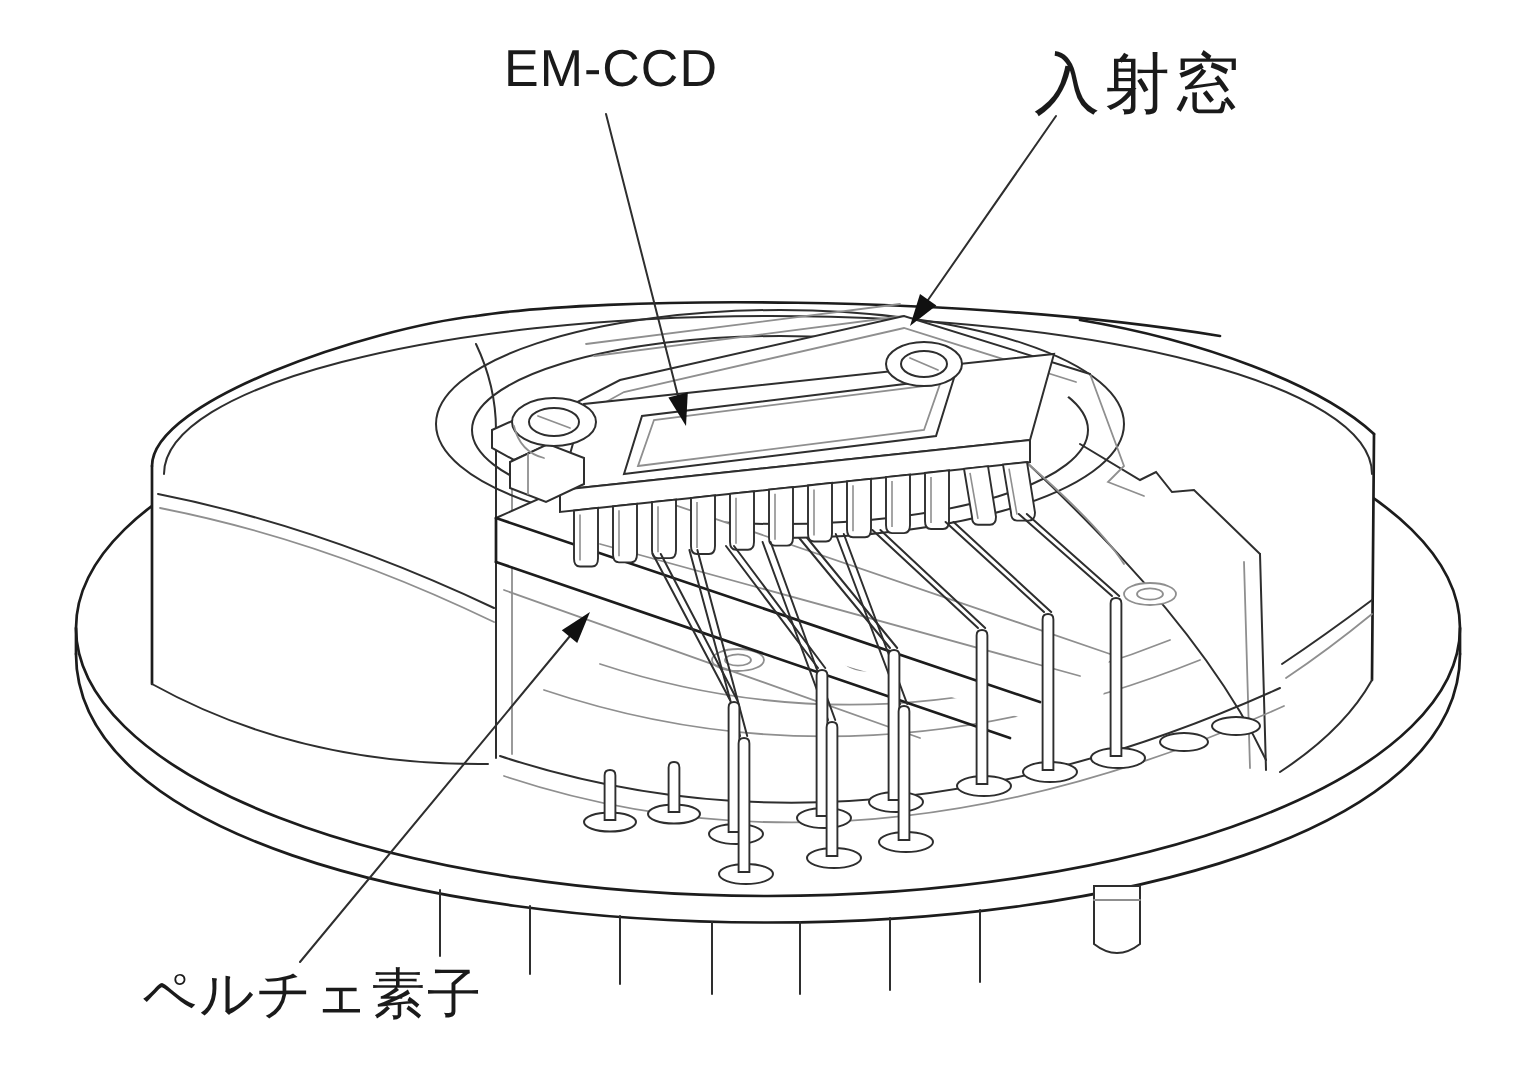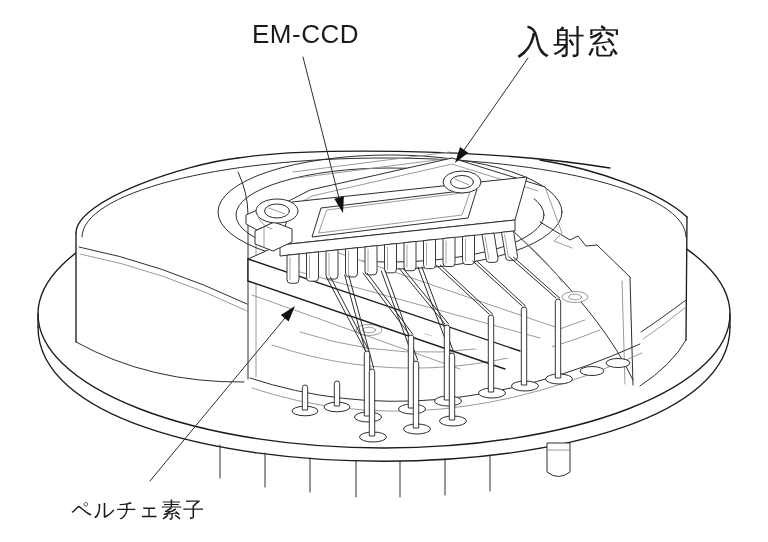--- a/index.html
+++ b/index.html
@@ -20,21 +20,21 @@
   .s3{fill:none;stroke:var(--lineL);stroke-width:.9;stroke-linecap:round;}
   .wf{fill:#fff;stroke:var(--line2);stroke-width:1;}
   .wf3{fill:#fff;stroke:var(--lineL);stroke-width:.9;}
   .blob{fill:#fff;stroke:none;}
   .lbl{
     position:absolute;color:var(--txt);white-space:nowrap;
     letter-spacing:.5px;user-select:none;
   }
   .lbl-latin{font-size:26px;left:252px;top:19px;}
   .lbl-window{font-size:33px;left:517px;top:20px;letter-spacing:2px;}
-  .lbl-peltier{font-size:21px;left:71px;top:496px;letter-spacing:1px;}
+  .lbl-peltier{font-size:27px;left:71px;top:479px;letter-spacing:1px;}
 </style>
 </head>
 <body>
 
 <div class="canvas">
 
   <svg viewBox="0 0 768 542" width="768" height="542">
 
     <g>
       <ellipse cx="384" cy="314" rx="346" ry="134" class="s1"></ellipse>

